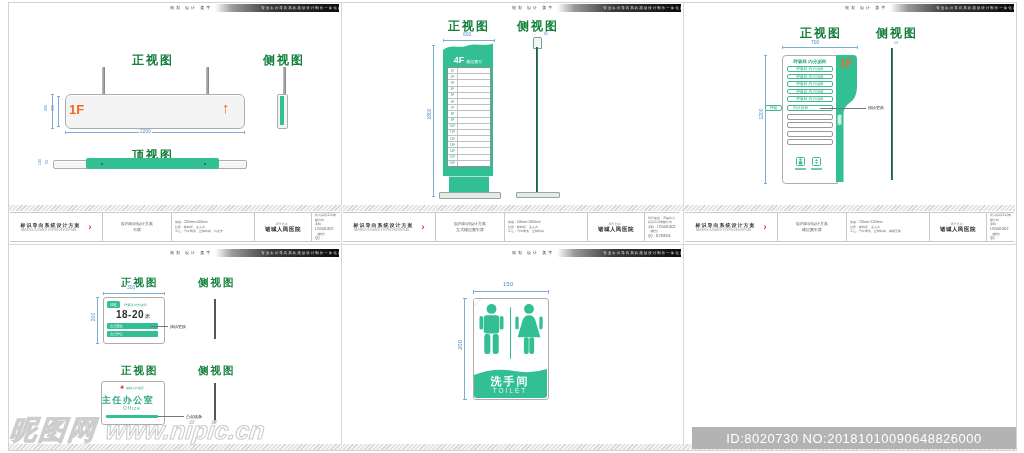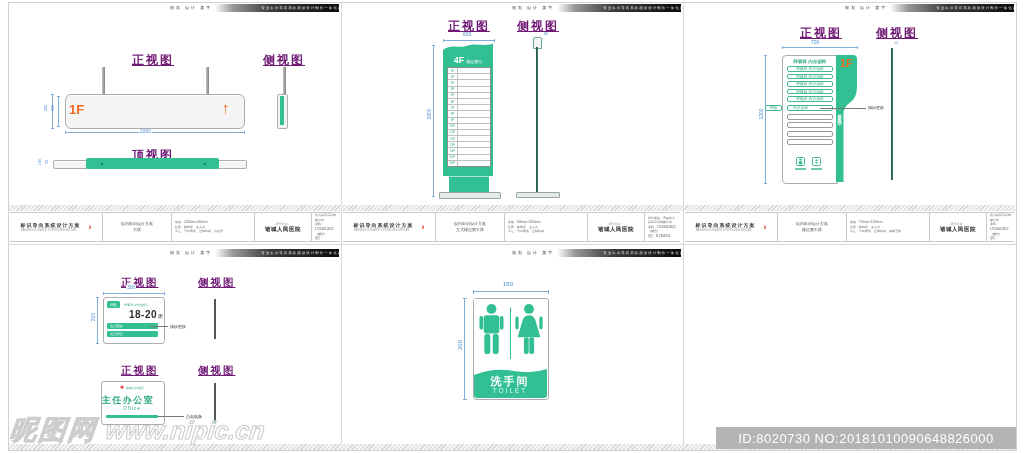--- a/index.html
+++ b/index.html
@@ -28,21 +28,21 @@
   .tb-c2{width:62px;align-items:center;font-size:4px;color:#555;line-height:6px;}
   .tb-c3{width:76px;font-size:3px;color:#666;line-height:4.6px;}
   .tb-c4{width:50px;align-items:center;}
   .tb-c5{width:auto;flex:1;font-size:3px;color:#555;line-height:4.6px;}
   .tb-plan-cn{font-size:5px;font-weight:bold;color:#333;letter-spacing:1px;}
   .tb-plan-en{font-size:3px;color:#999;transform:scale(.85);transform-origin:left;white-space:nowrap;}
   .tb-chevron{color:#e02b20;font-size:9px;font-weight:bold;line-height:9px;}
   .tb-proj-label{font-size:3px;color:#888;}
   .tb-proj-name{font-size:5.5px;font-weight:bold;color:#222;letter-spacing:.5px;}
   
-  .viewlabel{position:absolute;font-size:12px;font-weight:bold;color:#701a75;letter-spacing:2px;white-space:nowrap;text-decoration:underline;}
+  .viewlabel{position:absolute;font-size:12px;font-weight:bold;color:#15803d;letter-spacing:2px;white-space:nowrap;}
   .viewlabel-sm{font-size:10.5px;}
   
   .dim-hline{position:absolute;height:3px;border-left:1px solid #7fadd9;border-right:1px solid #7fadd9;
      background:linear-gradient(to bottom,transparent 1px,#7fadd9 1px,#7fadd9 2px,transparent 2px);}
   .dim-vline{position:absolute;width:3px;border-top:1px solid #7fadd9;border-bottom:1px solid #7fadd9;
      background:linear-gradient(to right,transparent 1px,#7fadd9 1px,#7fadd9 2px,transparent 2px);}
   .dim-label{position:absolute;font-size:5px;color:#4d8fd1;background:#fff;padding:0 1px;line-height:5px;white-space:nowrap;}
   .dim-rot{position:absolute;font-size:4px;color:#4d8fd1;transform:rotate(-90deg);transform-origin:center;width:16px;text-align:center;line-height:4px;}
   
   .rod{position:absolute;width:2.5px;background:linear-gradient(90deg,#c4c4c4,#808080);}
@@ -72,42 +72,42 @@
   .p3box{border:1px solid #44b791;border-radius:2px;font-size:3.8px;color:#2aa87f;display:flex;align-items:center;justify-content:center;background:#fff;box-sizing:border-box;white-space:nowrap;overflow:hidden;}
   .p3box-filled{height:5.5px;}
   .p3box-empty{height:6px;border-color:#9b9b9b;}
   .p3col{position:absolute;display:flex;flex-direction:column;}
   .vtext{position:absolute;writing-mode:vertical-rl;font-size:4.5px;color:#fff;letter-spacing:1.5px;line-height:5px;}
   .iconbox{position:absolute;width:9px;height:9px;border:1px solid #44b791;border-radius:1.5px;display:flex;align-items:center;justify-content:center;background:#fff;box-sizing:border-box;}
   .icap{position:absolute;width:11px;height:1.5px;background:#44b791;opacity:.75;}
   
   .badge{position:absolute;background:#33bf94;border-radius:1.5px;color:#fff;font-size:3.2px;display:flex;align-items:center;justify-content:center;}
   .deptline{position:absolute;font-size:3.2px;color:#2aa87f;white-space:nowrap;}
-  .bedline{position:absolute;display:flex;align-items:baseline;justify-content:flex-end;}
+  .bedline{position:absolute;display:flex;align-items:baseline;justify-content:center;}
   .bed-main{font-size:10px;font-weight:bold;color:#2e2e2e;letter-spacing:.5px;}
   .bed-unit{font-size:5px;color:#2e2e2e;margin-left:1px;}
   .gbar{position:absolute;background:#33bf94;border-radius:1px;color:#fff;font-size:3.2px;display:flex;align-items:center;padding-left:3px;box-sizing:border-box;}
   .sideline{position:absolute;width:1.5px;background:#555;}
   .hosp-row{position:absolute;display:flex;align-items:center;justify-content:center;gap:2px;}
   .cross{color:#e0271e;font-size:5px;line-height:5px;}
   .hosp{font-size:3px;color:#2aa87f;white-space:nowrap;}
   .office-title{position:absolute;text-align:center;font-size:9px;font-weight:bold;color:#2aa87f;letter-spacing:1.5px;white-space:nowrap;}
   .office-sub{position:absolute;text-align:center;font-size:4.5px;color:#2aa87f;letter-spacing:1px;}
   
   .t-band-wrap{position:absolute;overflow:hidden;border-radius:0 0 3px 3px;}
   .t-cn{position:absolute;width:100%;text-align:center;font-size:11px;font-weight:bold;color:#fff;letter-spacing:2px;}
   .t-en{position:absolute;width:100%;text-align:center;font-size:6.5px;color:rgba(255,255,255,.9);letter-spacing:2px;}
   .fold{position:absolute;width:7px;height:7px;background:linear-gradient(135deg,#fff 44%,#d8d8d8 48%,#fff 54%);}
   
   .watermark{position:absolute;left:10px;bottom:5px;display:flex;align-items:baseline;gap:9px;
      font-weight:bold;font-style:italic;transform:skewX(-6deg);
      color:rgba(255,255,255,.2);-webkit-text-stroke:1.1px #cdcdcd;white-space:nowrap;}
   .wm-cn{font-size:27px;letter-spacing:2px;}
   .wm-url{font-size:25px;}
-  .idbar{position:absolute;right:8px;bottom:4px;width:300px;height:22px;background:#b3b3b3;
+  .idbar{position:absolute;right:8px;bottom:4px;width:324px;height:22px;background:#b3b3b3;
      display:flex;align-items:center;justify-content:center;color:#fff;font-size:13px;letter-spacing:.5px;margin-top:8px;}
 </style>
 </head>
 <body>
 
 <div class="sheet">
 
   <div class="frame"></div>
   <div class="vgrid" style="left:341px;"></div>
   <div class="vgrid" style="left:683px;"></div>

